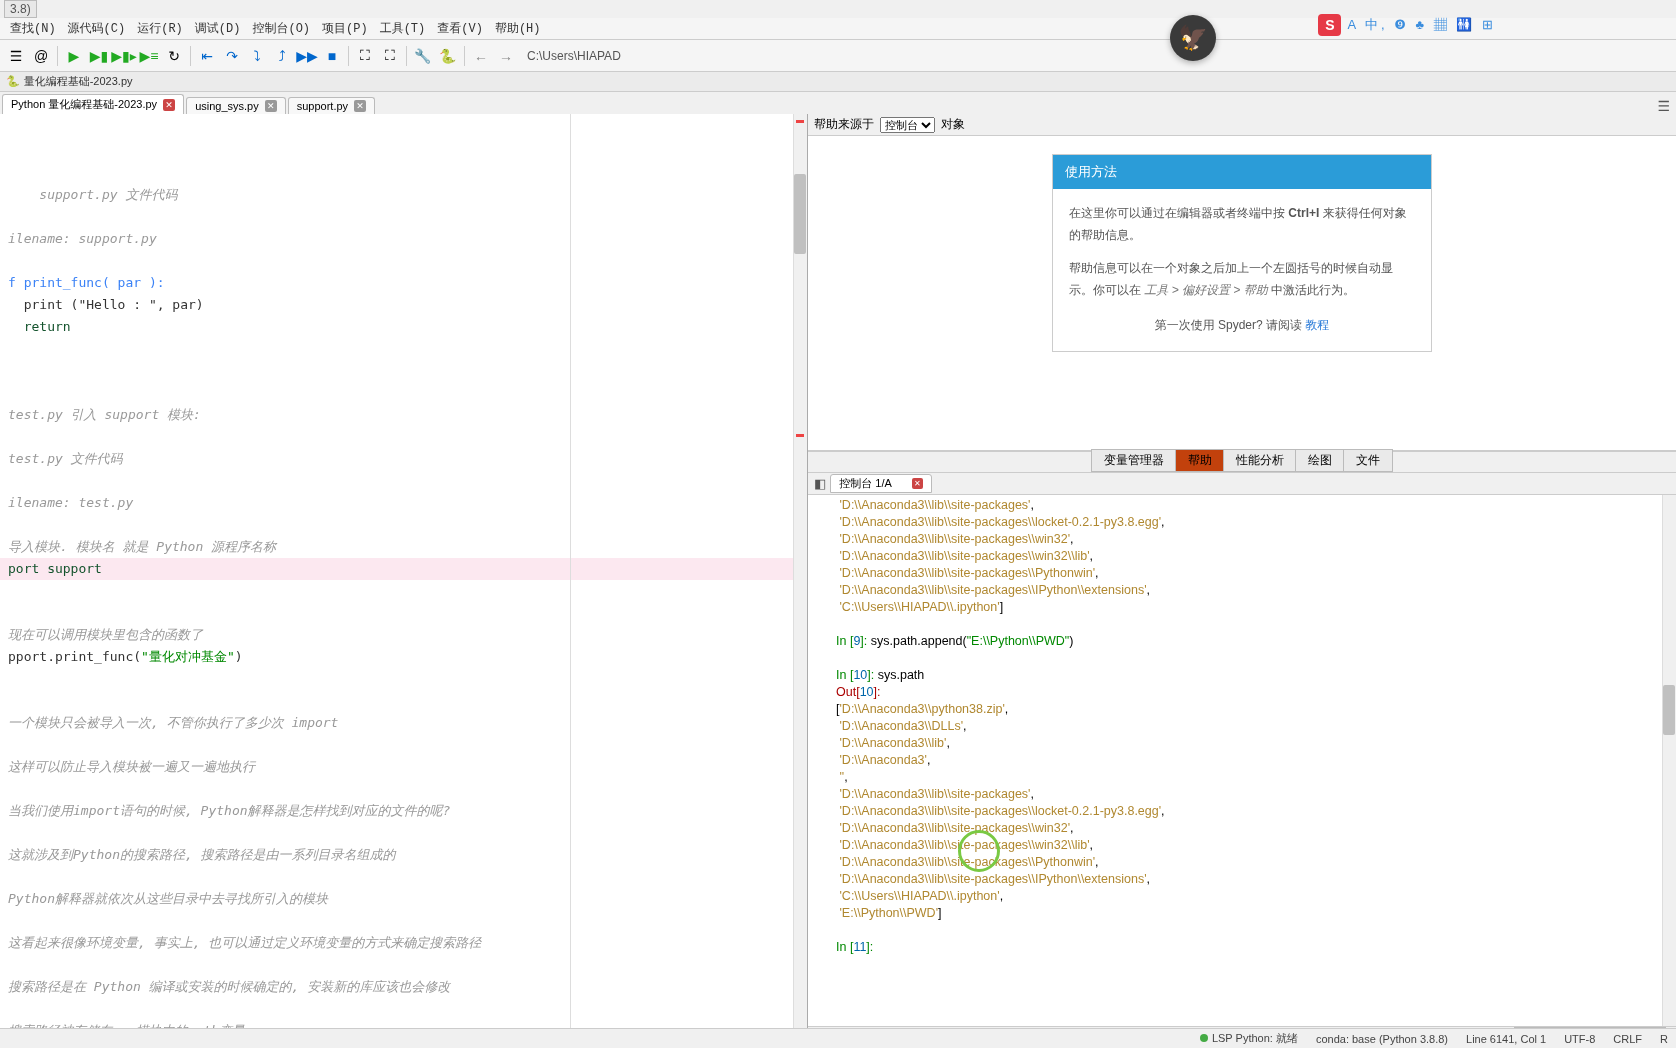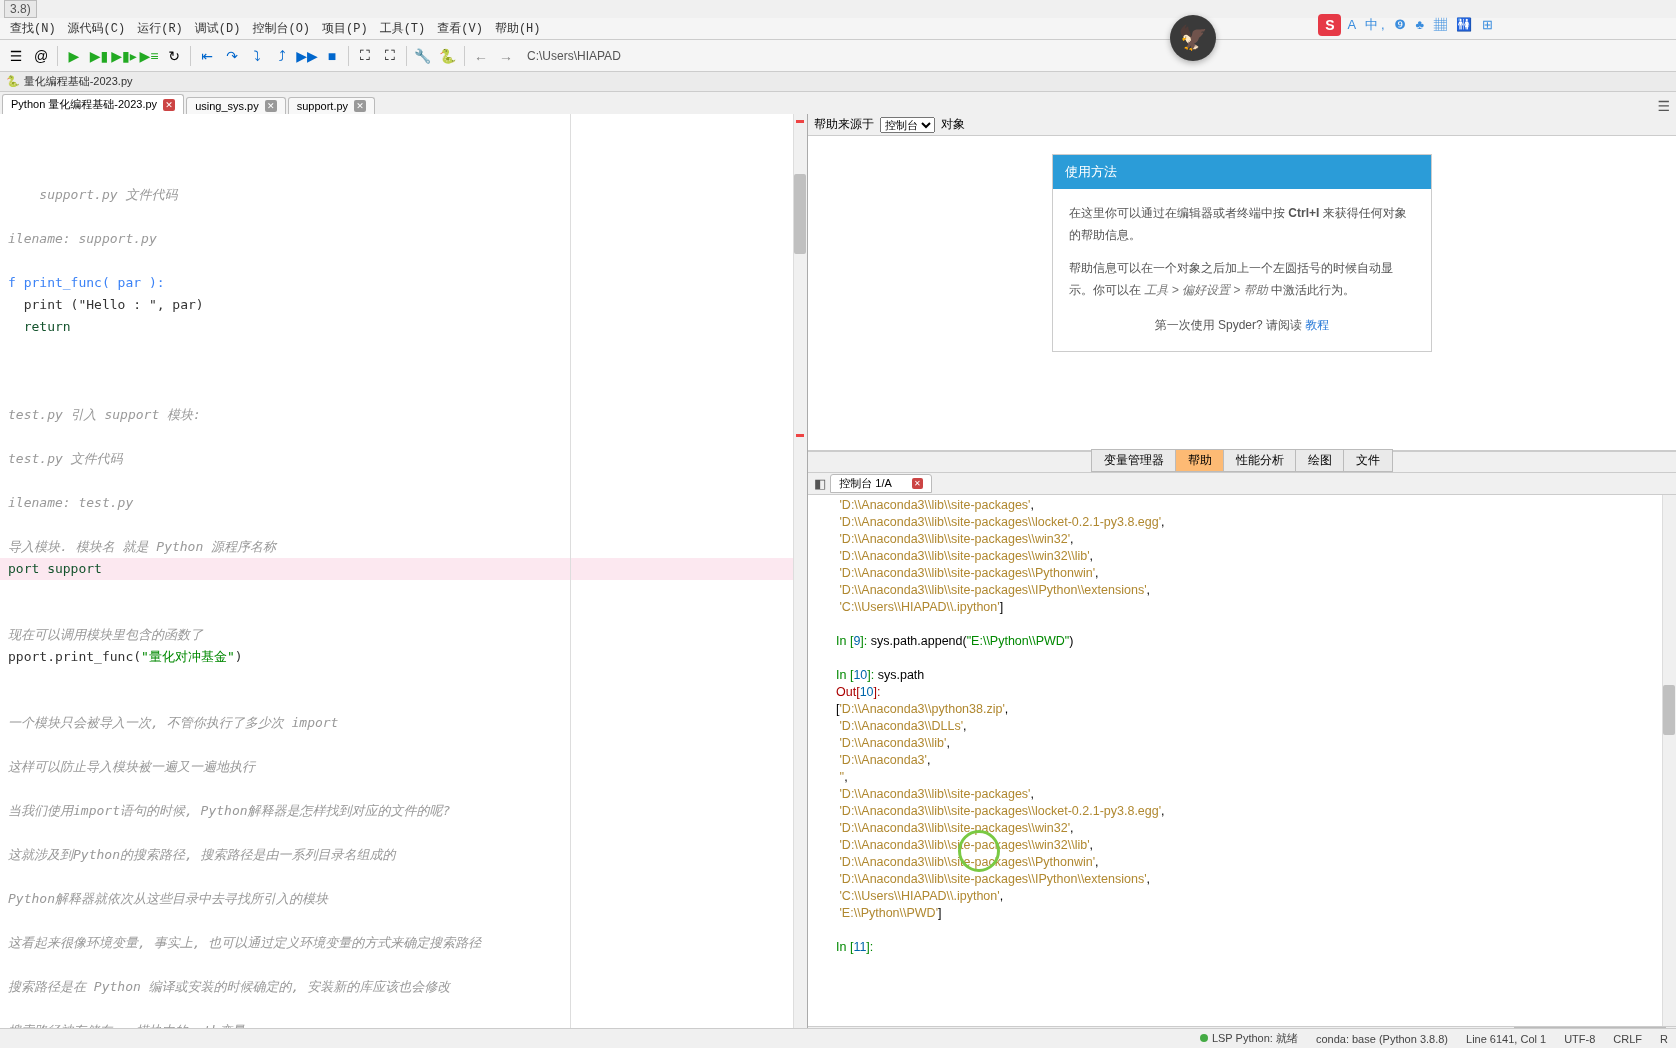--- a/index.html
+++ b/index.html
@@ -62,21 +62,21 @@
 .help-card { width: 380px; border: 1px solid #ccc; }
 .help-card-title { background: #2b9cd8; color: #fff; padding: 8px 12px; font-size: 13px; }
 .help-card-body { padding: 14px 16px; font-size: 12px; color: #555; line-height: 1.8; }
 .help-card-body .kbd { font-weight: bold; }
 .help-card-body em { font-style: italic; color: #777; }
 .help-card-body a { color: #2b7bd8; text-decoration: none; }
 
 
 .right-tabs-mid { height: 22px; background: #f0f0f0; border-top: 1px solid #ccc; border-bottom: 1px solid #ccc; display: flex; justify-content: center; align-items: flex-end; }
 .rtab { padding: 2px 12px; border: 1px solid #bbb; background: #eaeaea; font-size: 12px; margin: 0 -1px; }
-.rtab.active { background: #fdba74; }
+.rtab.active { background: #c2410c; }
 
 
 .console-wrap { flex: 1.2; display: flex; flex-direction: column; background: #fff; }
 .console-tabs { height: 22px; background: #f0f0f0; border-bottom: 1px solid #ccc; display: flex; align-items: center; padding-left: 6px; gap: 4px; }
 .ctab { background: #fff; border: 1px solid #bbb; padding: 1px 8px; font-size: 11px; display: flex; align-items: center; gap: 20px; border-radius: 3px 3px 0 0; }
 .ctab .close { width: 11px; height: 11px; background: #c44; color: #fff; font-size: 8px; display: flex; align-items: center; justify-content: center; border-radius: 2px; }
 .console-out { flex: 1; font-family: Liberation Sans, sans-serif; font-size: 12.5px; line-height: 17px; padding: 2px 8px; white-space: pre-wrap; overflow: hidden; position: relative; margin-left: 20px; }
 .console-out .pstr { color: #b08830; }
 .console-out .pnum { color: #0066aa; }
 .console-out .pgreen { color: #008800; }

